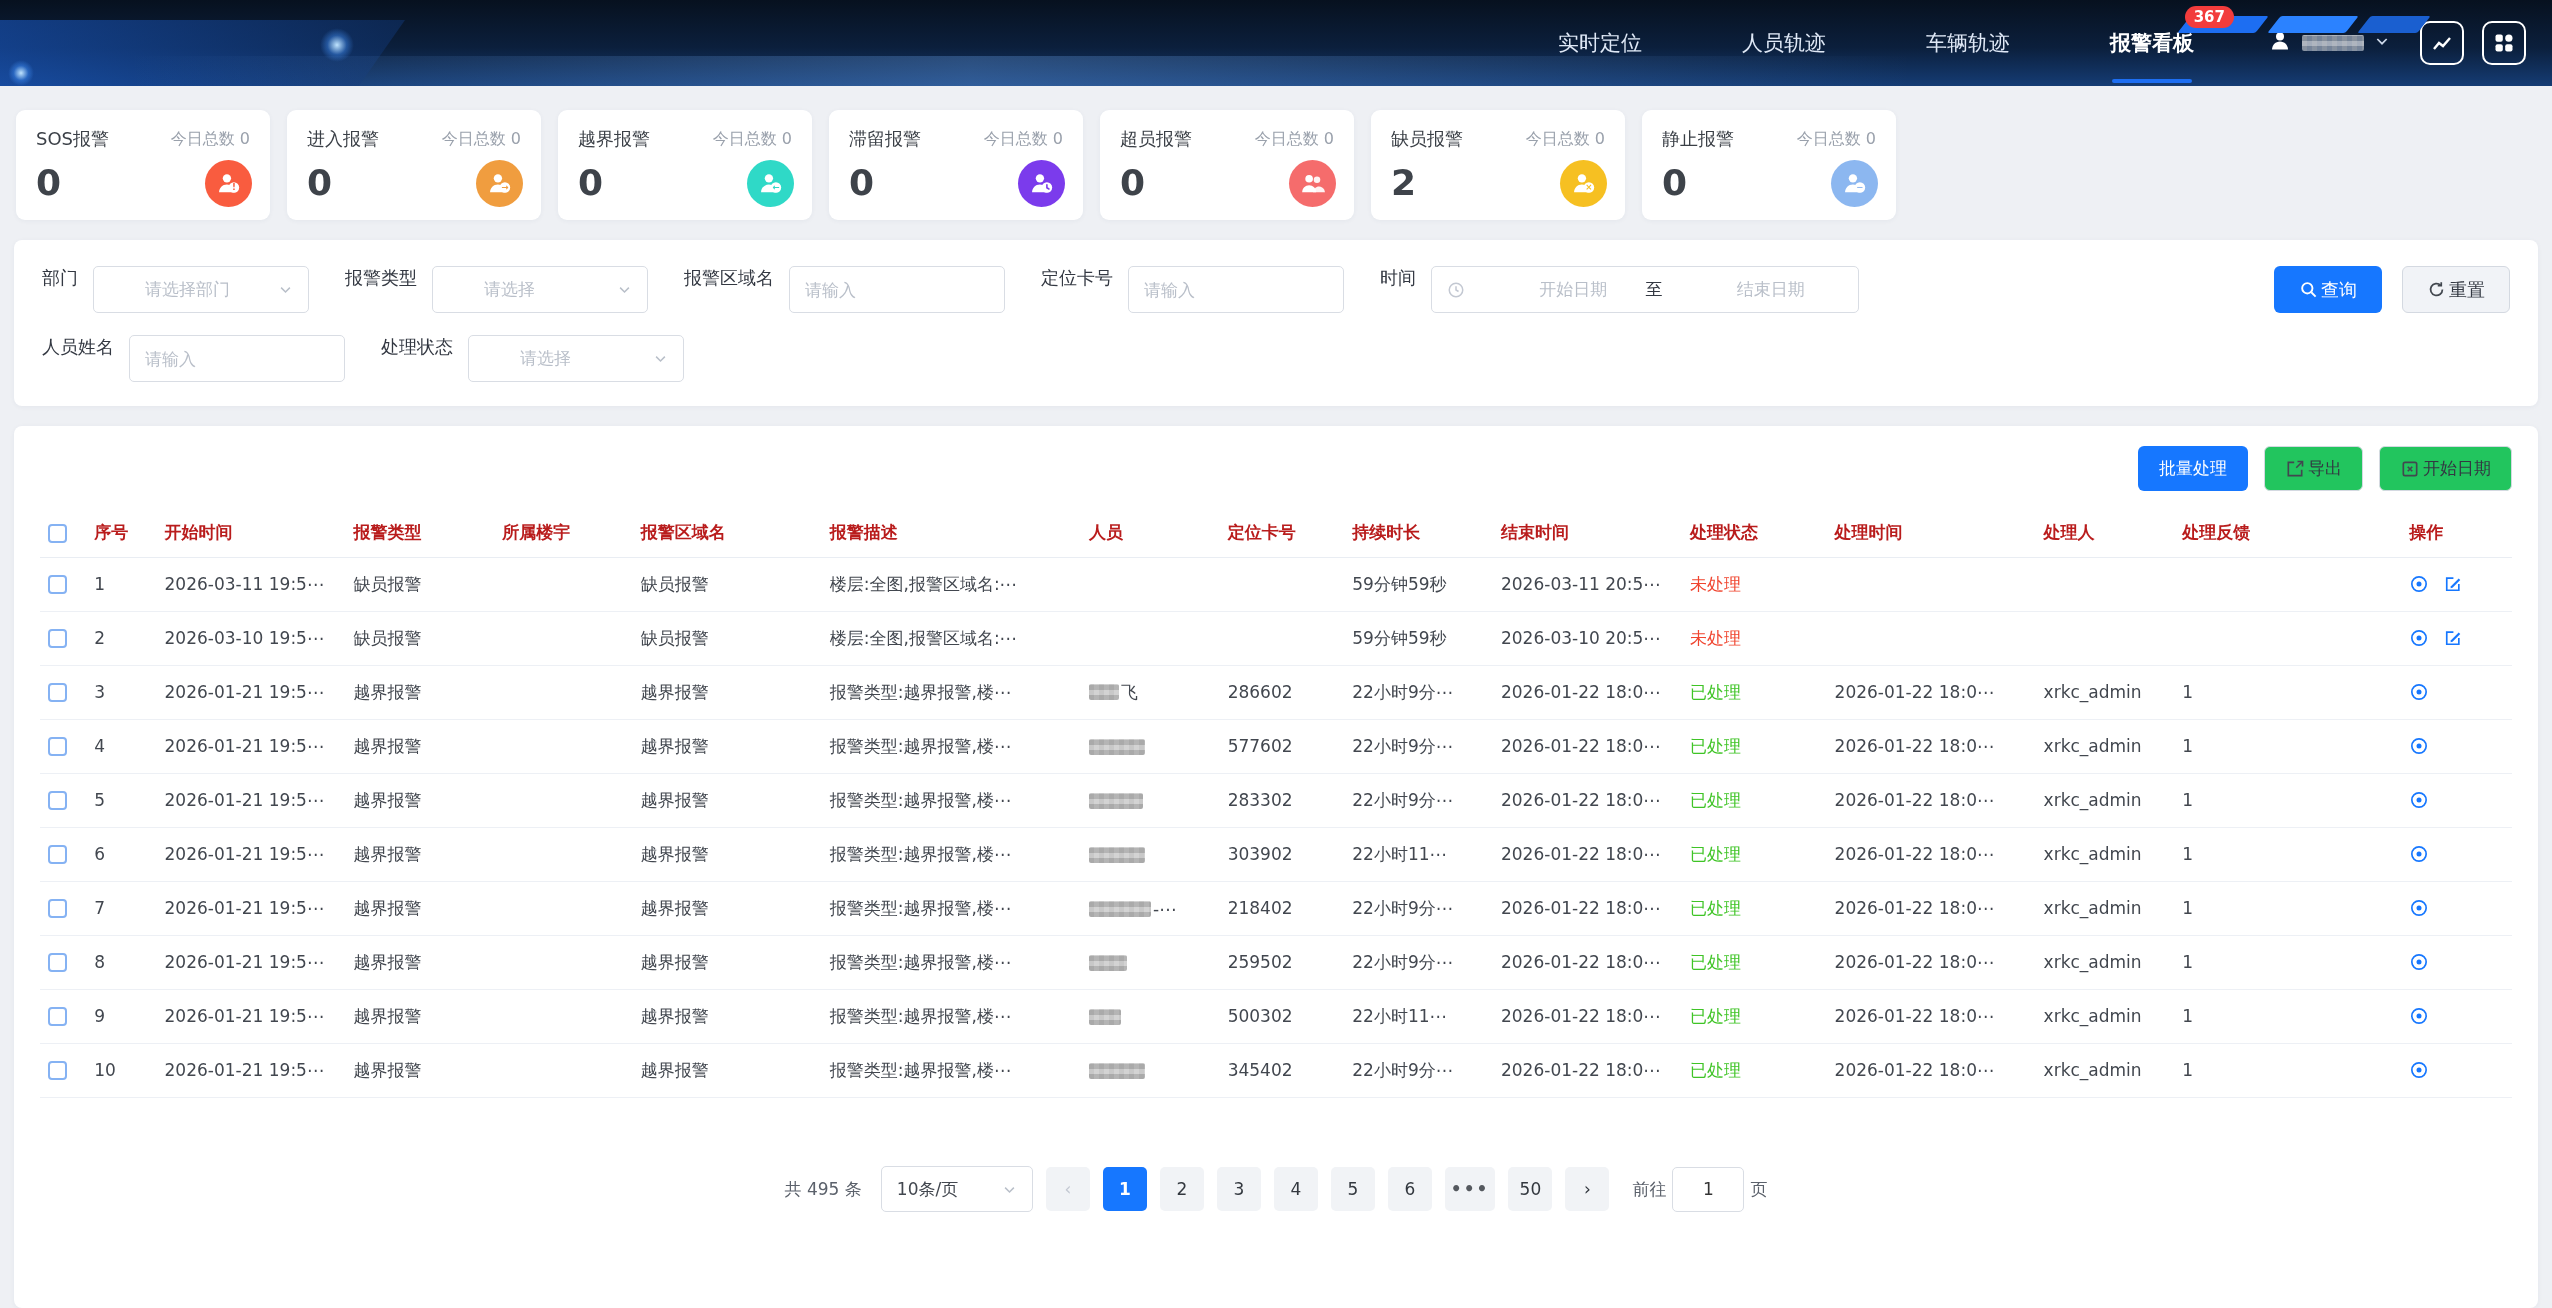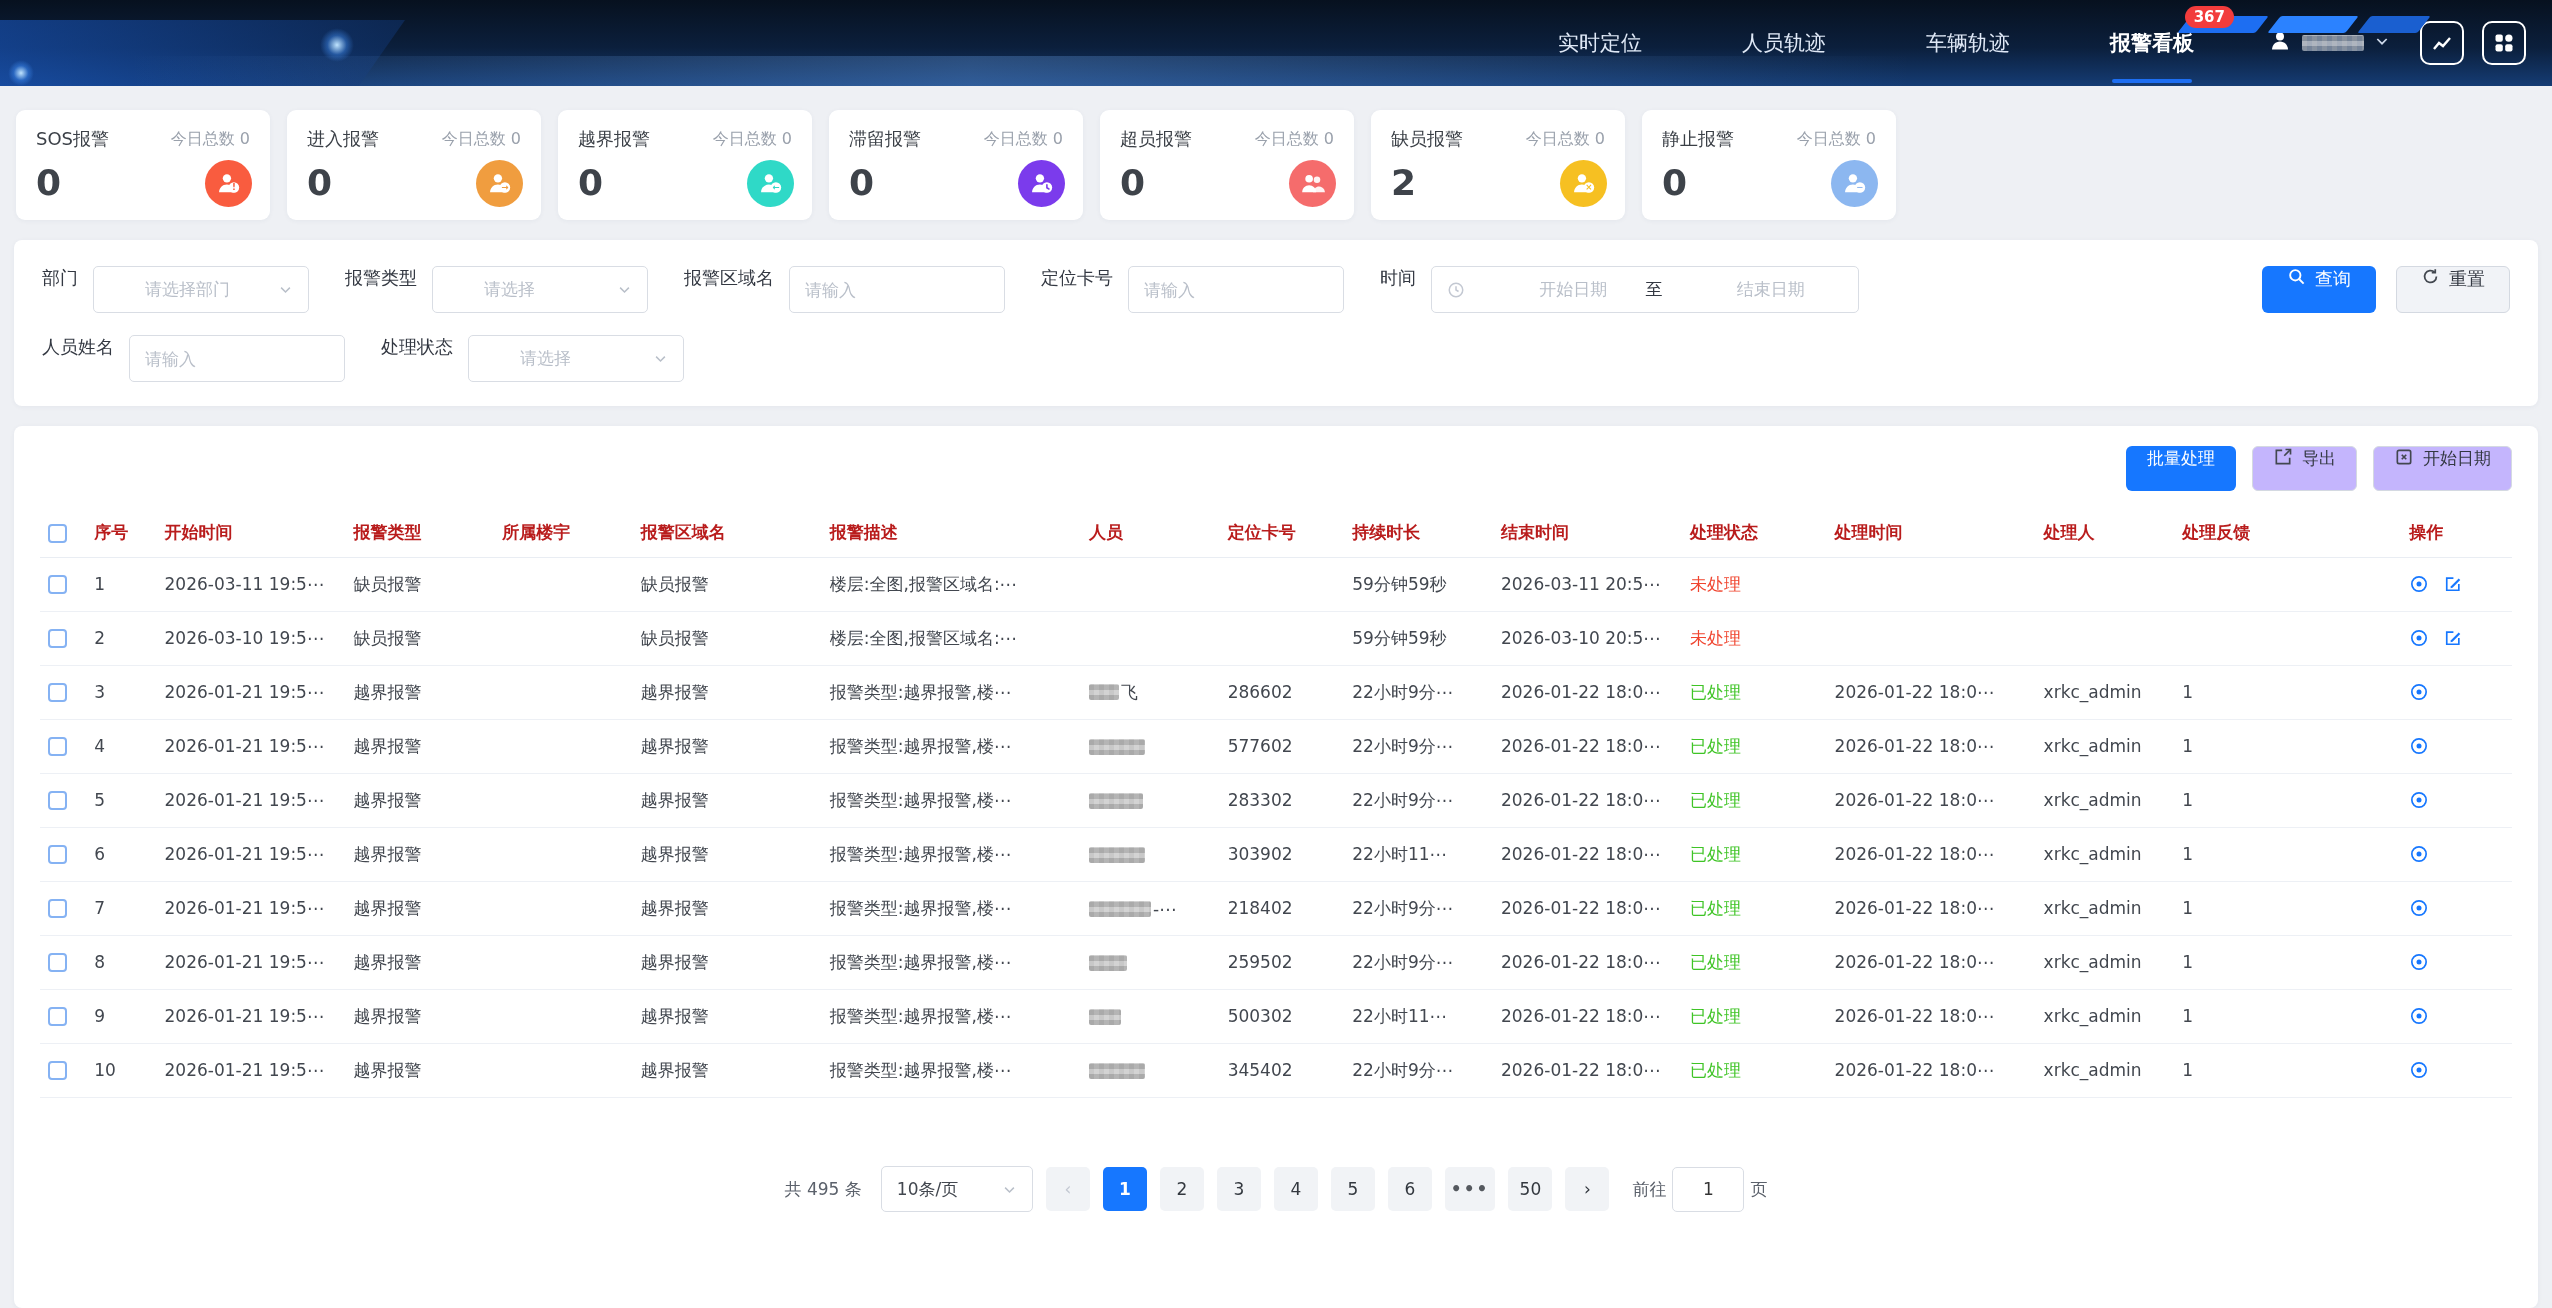--- a/index.html
+++ b/index.html
@@ -74,26 +74,26 @@
     display:flex;align-items:center;padding:0 15px;font-size:17px;}
   .control .ph{color:#b9bfc9;margin-left:36px;}
   .select{width:216px;justify-content:space-between;cursor:pointer;}
   .inputbox{width:216px;}
   .inputbox input{border:none;outline:none;font-size:17px;width:100%;color:#333;
     font-family:"DejaVu Sans","Liberation Sans",sans-serif;}
   .inputbox input::placeholder{color:#b9bfc9;}
   .date-range{width:428px;justify-content:space-between;cursor:pointer;}
   .date-range .sep{color:#333842;}
   .filter-actions{margin-left:auto;display:flex;gap:20px;}
-  .btn{height:47px;border-radius:6px;font-size:18px;display:flex;gap:9px;
+  .btn{height:47px;border-radius:6px;font-size:18px;display:flex;align-items:center;gap:3px;
     padding:0 24px;cursor:pointer;border:1px solid transparent;white-space:nowrap;
     font-family:"DejaVu Sans","Liberation Sans",sans-serif;}
   .btn-primary{background:#1677ff;color:#fff;}
   .btn-plain{background:#f1f3f7;border-color:#d4d9e1;color:#333842;}
-  .btn-white{background:#c4b5fd;border-color:#d4d9e1;color:#333842;}
+  .btn-white{background:#22c55e;border-color:#d4d9e1;color:#333842;}
   
   .table-panel{padding:20px 26px 0;height:882px;position:relative;}
   .toolbar{display:flex;justify-content:flex-end;gap:16px;margin-bottom:18px;}
   .toolbar .btn{height:45px;font-size:17px;padding:0 20px;}
   table{width:100%;border-collapse:collapse;table-layout:fixed;}
   th{height:48px;font-size:17px;font-weight:700;color:#b91c1c;text-align:left;
     border-bottom:1px solid #e9edf3;padding:0 8px;white-space:nowrap;overflow:hidden;}
   td{height:54px;font-size:17px;color:#42474f;border-bottom:1px solid #edf0f5;
     padding:0 8px;white-space:nowrap;overflow:hidden;}
   .cb{display:inline-block;width:19px;height:19px;border:2px solid #85b2f3;border-radius:4px;

